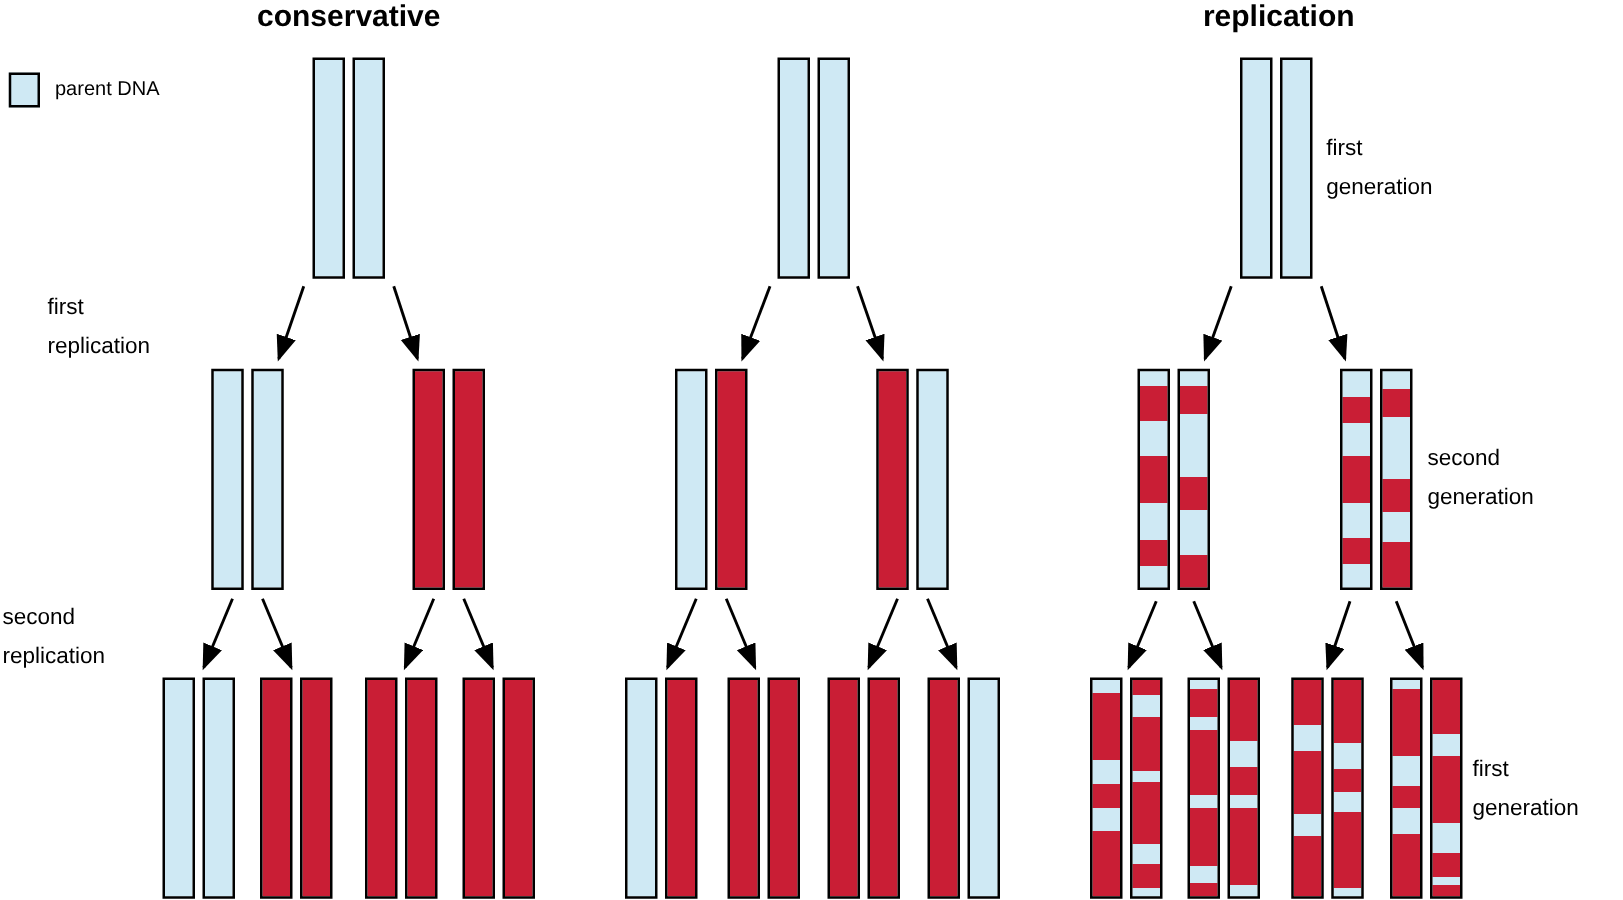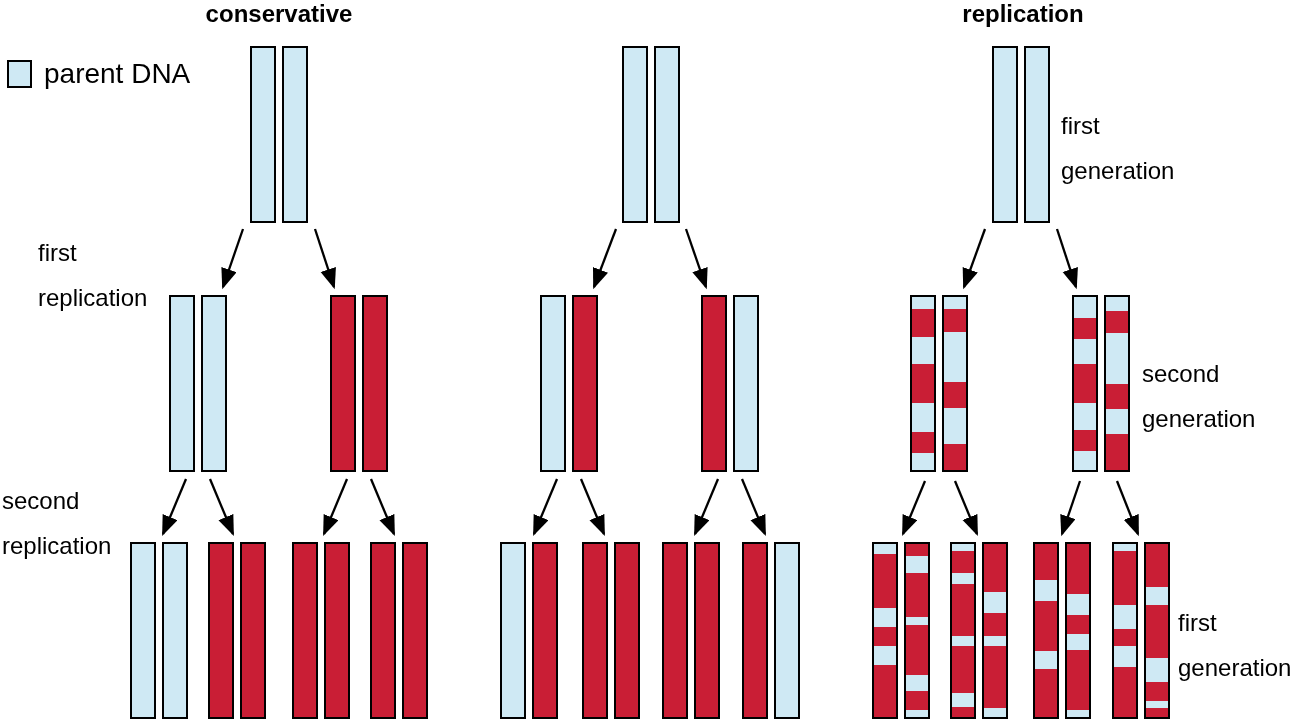--- a/index.html
+++ b/index.html
@@ -5,26 +5,26 @@
   html,body{margin:0;padding:0;background:#ffffff;}
   .stage{
     position:relative;width:1298px;height:720px;background:#ffffff;
     font-family:"Liberation Sans",sans-serif;color:#000;overflow:hidden;
   }
   .col-title{
     position:absolute;top:0;transform:translateX(-50%);
     font-size:24px;font-weight:bold;white-space:nowrap;
   }
   .side-label{
-    position:absolute;font-size:24px;line-height:45px;white-space:pre-line;
+    position:absolute;font-size:18px;line-height:31px;white-space:pre-line;
   }
   .legend{position:absolute;left:7px;top:58px;}
   .legend-row{display:flex;align-items:center;margin-bottom:13px;}
   .swatch{width:21px;height:24px;border:2.5px solid #000;margin-right:12px;flex:none;}
-  .legend-label{font-size:28px;white-space:nowrap;}
+  .legend-label{font-size:16px;white-space:nowrap;}
   .strand{position:absolute;box-sizing:border-box;border:2.5px solid #000;}
   .arrows{position:absolute;left:0;top:0;width:1298px;height:720px;pointer-events:none;}
 </style>
 </head>
 <body>
 
 <div class="stage">
 
   <div class="col-title" style="left:279px">conservative</div>
   <div class="col-title" style="left:1023px">replication</div>

